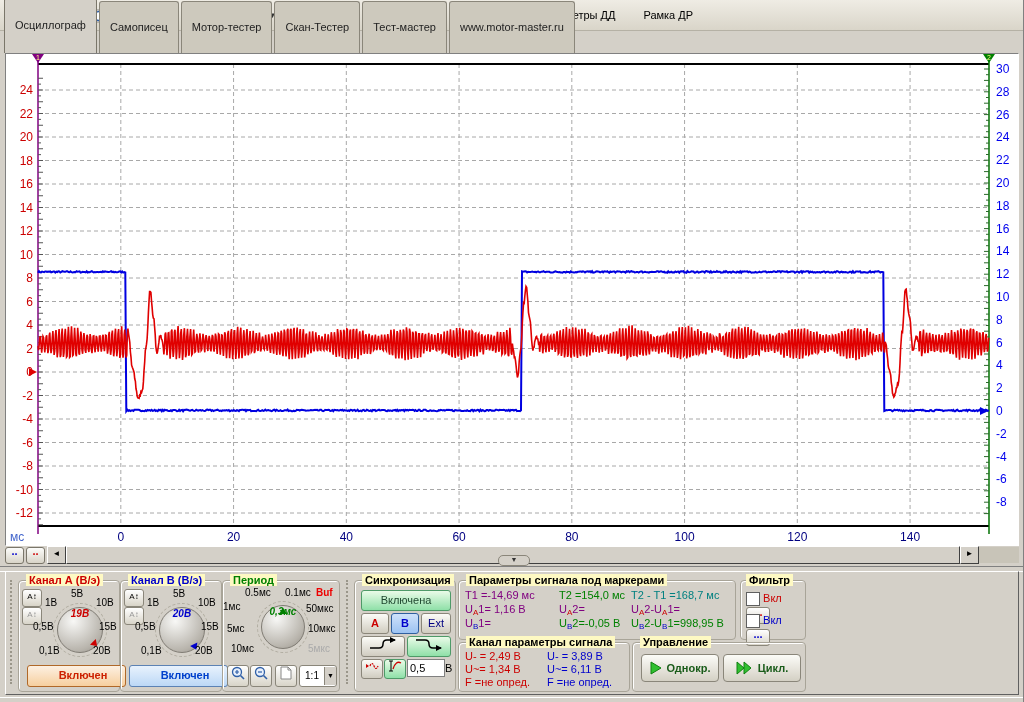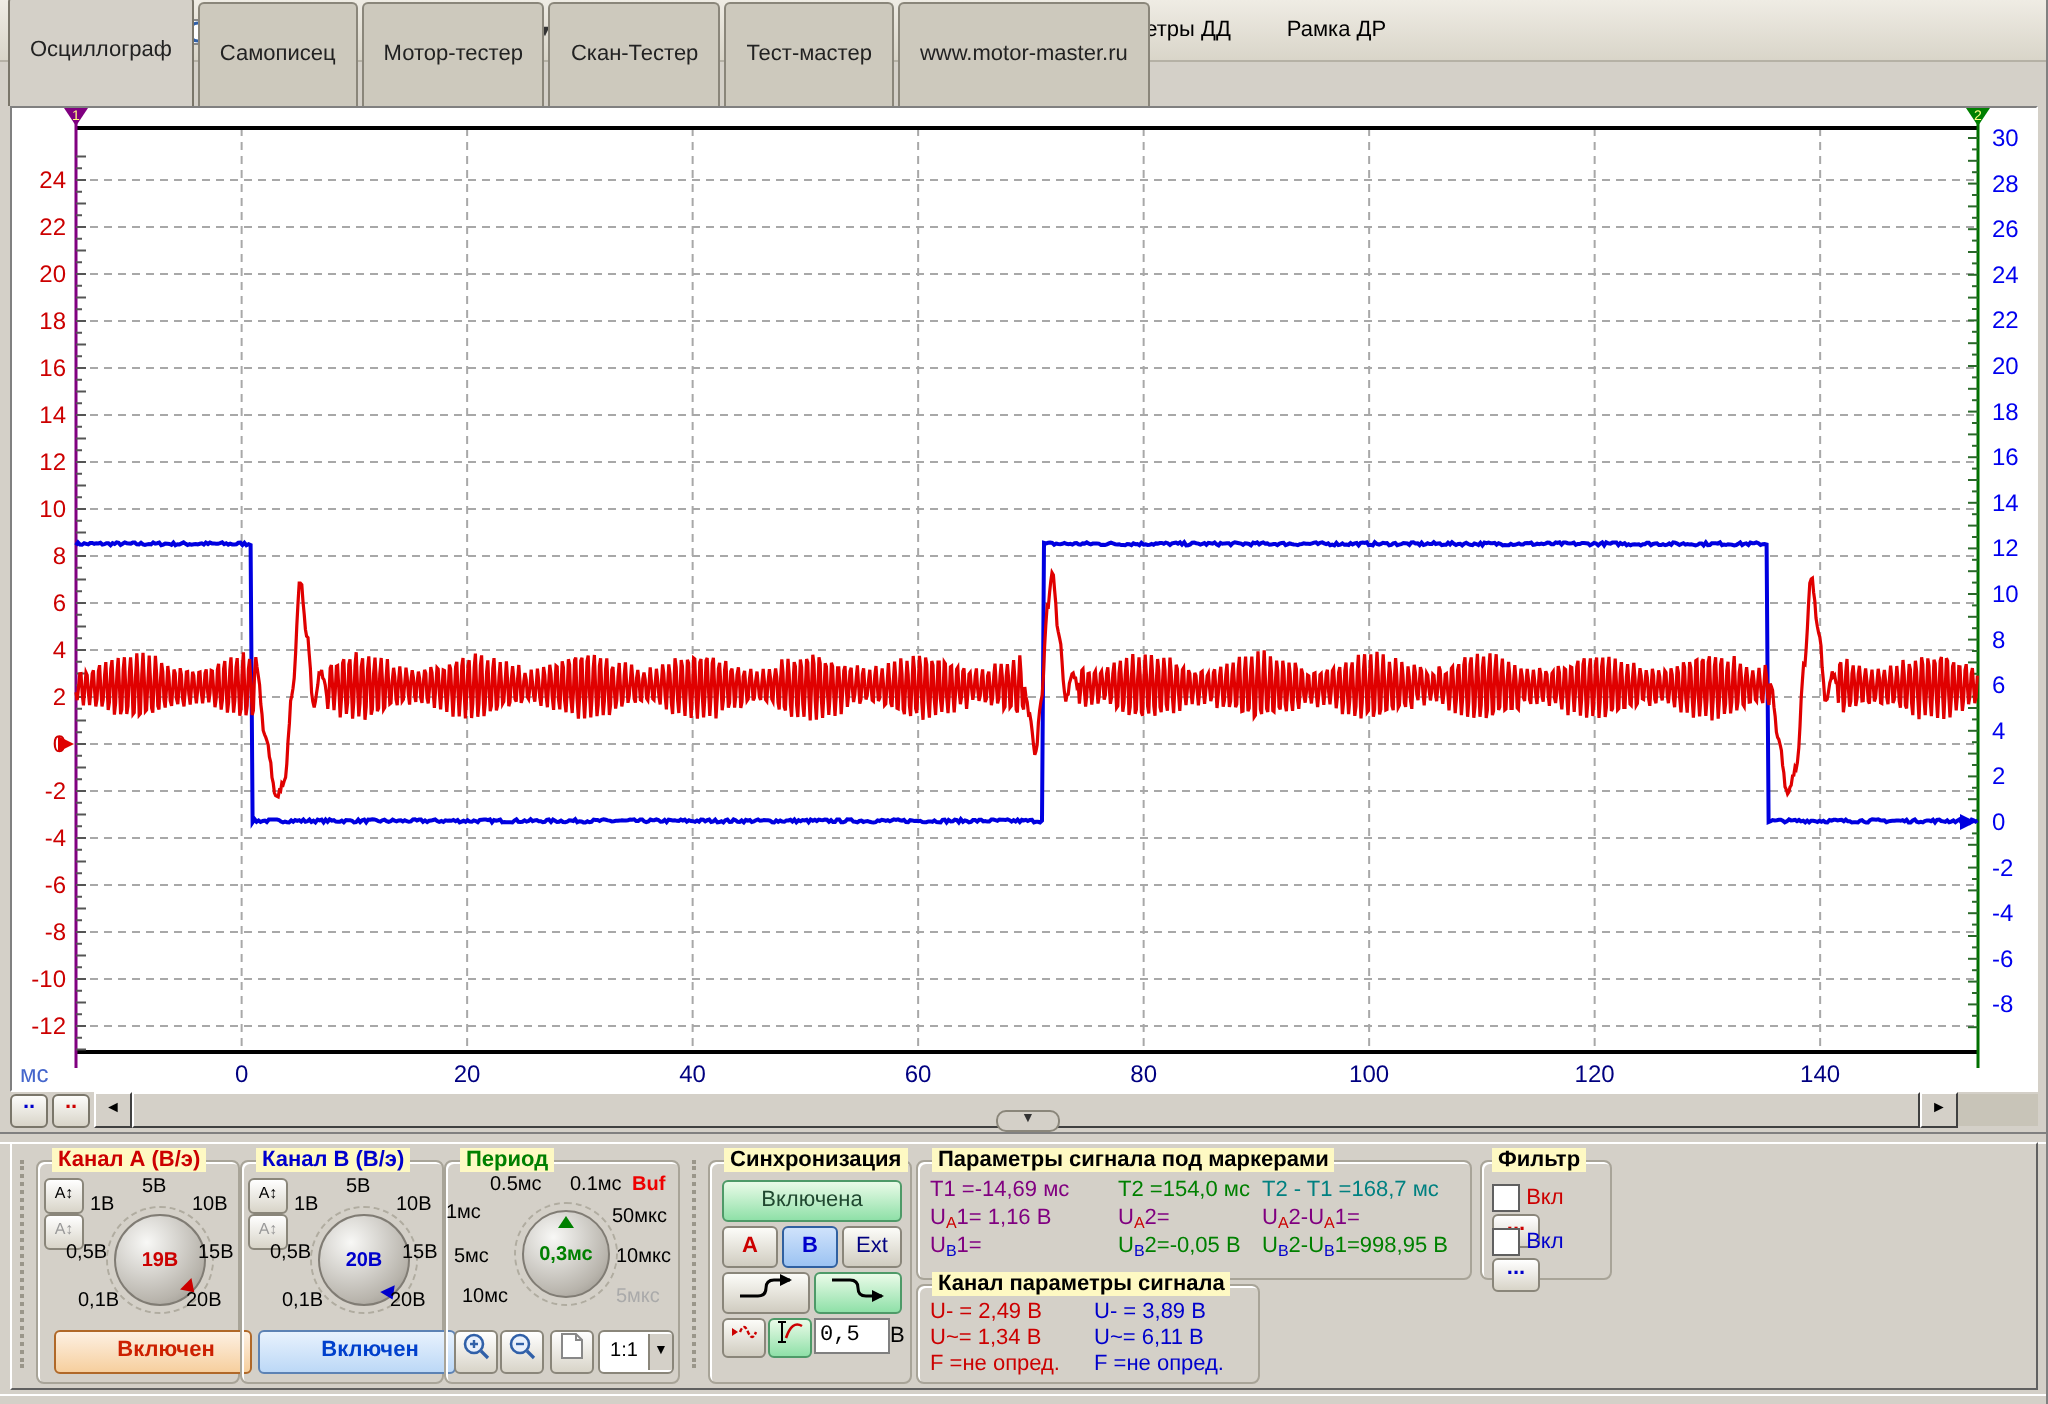--- a/index.html
+++ b/index.html
@@ -34,21 +34,21 @@
   .splitter{position:absolute;left:498px;top:555px;width:30px;height:9px;border:1px solid #8a867a;border-radius:5px;
     background:#d4d0c8;text-align:center;line-height:7px;font-size:7px;color:#333;}
   .divider{position:absolute;left:0px;top:566px;width:1024px;height:4px;background:#d4d0c8;border-top:1px solid #808080;border-bottom:1px solid #fff;}
   
   .ctrlpanel{position:absolute;left:5px;top:571px;width:1014px;height:124px;background:#d4d0c8;border:1px solid;border-color:#fff #606060 #606060 #fff;box-sizing:border-box;}
   .vgrip{position:absolute;width:4px;border-left:2px dotted #9a968a;}
   .group{position:absolute;border:1px solid #a8a498;border-radius:4px;box-shadow:inset 1px 1px 0 #fff;}
   .gtitle{position:absolute;top:-7px;left:7px;background:#fef9c3;padding:0 3px;font-weight:bold;}
   .knoblabel{position:absolute;font-size:10px;color:#000;white-space:nowrap;}
   .knob{position:absolute;border-radius:50%;background:radial-gradient(circle at 35% 30%,#f8f8f6,#b8b4ac 70%,#908c84);
-    border:1px solid #807c74;display:flex;align-items:center;justify-content:center;font-weight:bold;}
+    border:1px solid #807c74;display:flex;justify-content:center;font-weight:bold;font-style:italic;}
   .knob::before{content:"";position:absolute;inset:-5px;border-radius:50%;border:1px dashed #b0aca0;}
   .smbtn{position:absolute;width:18px;height:16px;border:1px solid #8a867a;border-radius:3px;background:linear-gradient(#fff,#d8d4c8);
     font-size:8px;text-align:center;line-height:14px;}
   .chbtn{position:absolute;height:20px;border-radius:3px;text-align:center;line-height:18px;font-weight:bold;padding-left:13px;}
   .syncbtn{position:absolute;border:1px solid #8a867a;border-radius:3px;background:linear-gradient(#fcfcf8,#d0ccc0);
     text-align:center;font-weight:bold;}
   .sel-green{background:linear-gradient(#eafbe8,#8fe0a8)!important;border-color:#4e9a68!important;}
   .sel-blue{background:linear-gradient(#cfe2fb,#9cc3f2)!important;border-color:#3060a0!important;}
   .ptxt{white-space:nowrap;line-height:13px;}
   .fcheck{width:12px;height:12px;background:#fff;border:1px solid #606060;display:inline-block;vertical-align:middle;}
@@ -531,21 +531,21 @@
           <path d="M1 6 h3 M5 6 q2 -5 4 0 q2 5 4 0" fill="none" stroke="#cc0000" stroke-width="1.2" stroke-dasharray="2 1"></path>
           <path d="M1 4 L4 6 L1 8 Z" fill="#cc0000"></path>
         </svg>
     </div>
     <div class="syncbtn sel-green" style="left:29px;top:78px;width:20px;height:18px">
       <svg width="15" height="12">
           <path d="M3 1 v10 M1 1 h4 M1 11 h4" stroke="#000" stroke-width="1"></path>
           <path d="M5 9 q3 -9 8 -6" fill="none" stroke="#cc0000" stroke-width="1.3"></path>
         </svg>
     </div>
-    <input style="position: absolute; left: 52px; top: 78px; width: 32px; height: 16px; border: 1px solid rgb(128, 128, 128); font-family: Liberation Mono, monospace; font-size: 11px; padding: 0px 2px;" value="0,5">
+    <input style="position: absolute; left: 52px; top: 78px; width: 32px; height: 16px; border: 1px solid rgb(128, 128, 128); font-family: Liberation Sans, sans-serif; font-size: 11px; padding: 0px 2px;" value="0,5">
     <span style="position:absolute;left:90px;top:81px">В</span>
   </div>
 
   <div class="group" style="left:452px;top:8px;width:276px;height:58px">
     <span class="gtitle">Параметры сигнала под маркерами</span>
     <div id="markercells" style="position:absolute;left:6px;top:8px;display:grid;grid-template-columns:94px 72px 104px;grid-auto-rows:14px">
         <div><span style="color: rgb(128, 0, 128);">T1 =</span><span style="color: rgb(128, 0, 128);">-14,69 мс</span></div>
         <div><span style="color: rgb(0, 128, 0);">T2 =</span><span style="color: rgb(0, 128, 0);">154,0 мс</span></div>
         <div><span style="color: rgb(0, 128, 128);">T2 - T1 =</span><span style="color: rgb(0, 128, 128);">168,7 мс</span></div>
         <div><span style="color: rgb(128, 0, 128);">U</span><span style="color: rgb(204, 0, 0); font-size: 8px; vertical-align: -2px;">A</span><span style="color: rgb(128, 0, 128);">1= 1,16 В</span></div>
@@ -578,15 +578,31 @@
       <div class="ptxt">U~= 1,34 В</div>
       <div class="ptxt">F =не опред.</div>
     </div>
     <div style="position:absolute;left:88px;top:7px;color:#0000cc">
       <div class="ptxt">U- = 3,89 В</div>
       <div class="ptxt">U~= 6,11 В</div>
       <div class="ptxt">F =не опред.</div>
     </div>
   </div>
 
+  <div class="group" style="left:626px;top:70px;width:172px;height:48px">
+    <span class="gtitle">Управление</span>
+    <div class="runbtn" style="left:8px;top:11px">
+      <svg width="12" height="14">
+          <path d="M1 1 L11 7 L1 13 Z" fill="#30c030" stroke="#108010"></path>
+        </svg>
+      <span>Однокр.</span>
+    </div>
+    <div class="runbtn" style="left:90px;top:11px">
+      <svg width="17" height="14">
+          <path d="M1 1 L8 7 L1 13 Z" fill="#30c030" stroke="#108010"></path>
+          <path d="M8 1 L15 7 L8 13 Z" fill="#30c030" stroke="#108010"></path>
+        </svg>
+      <span>Цикл.</span>
+    </div>
+  </div>
 </div>
 
 <div class="statusedge"></div>
 
 </body></html>

